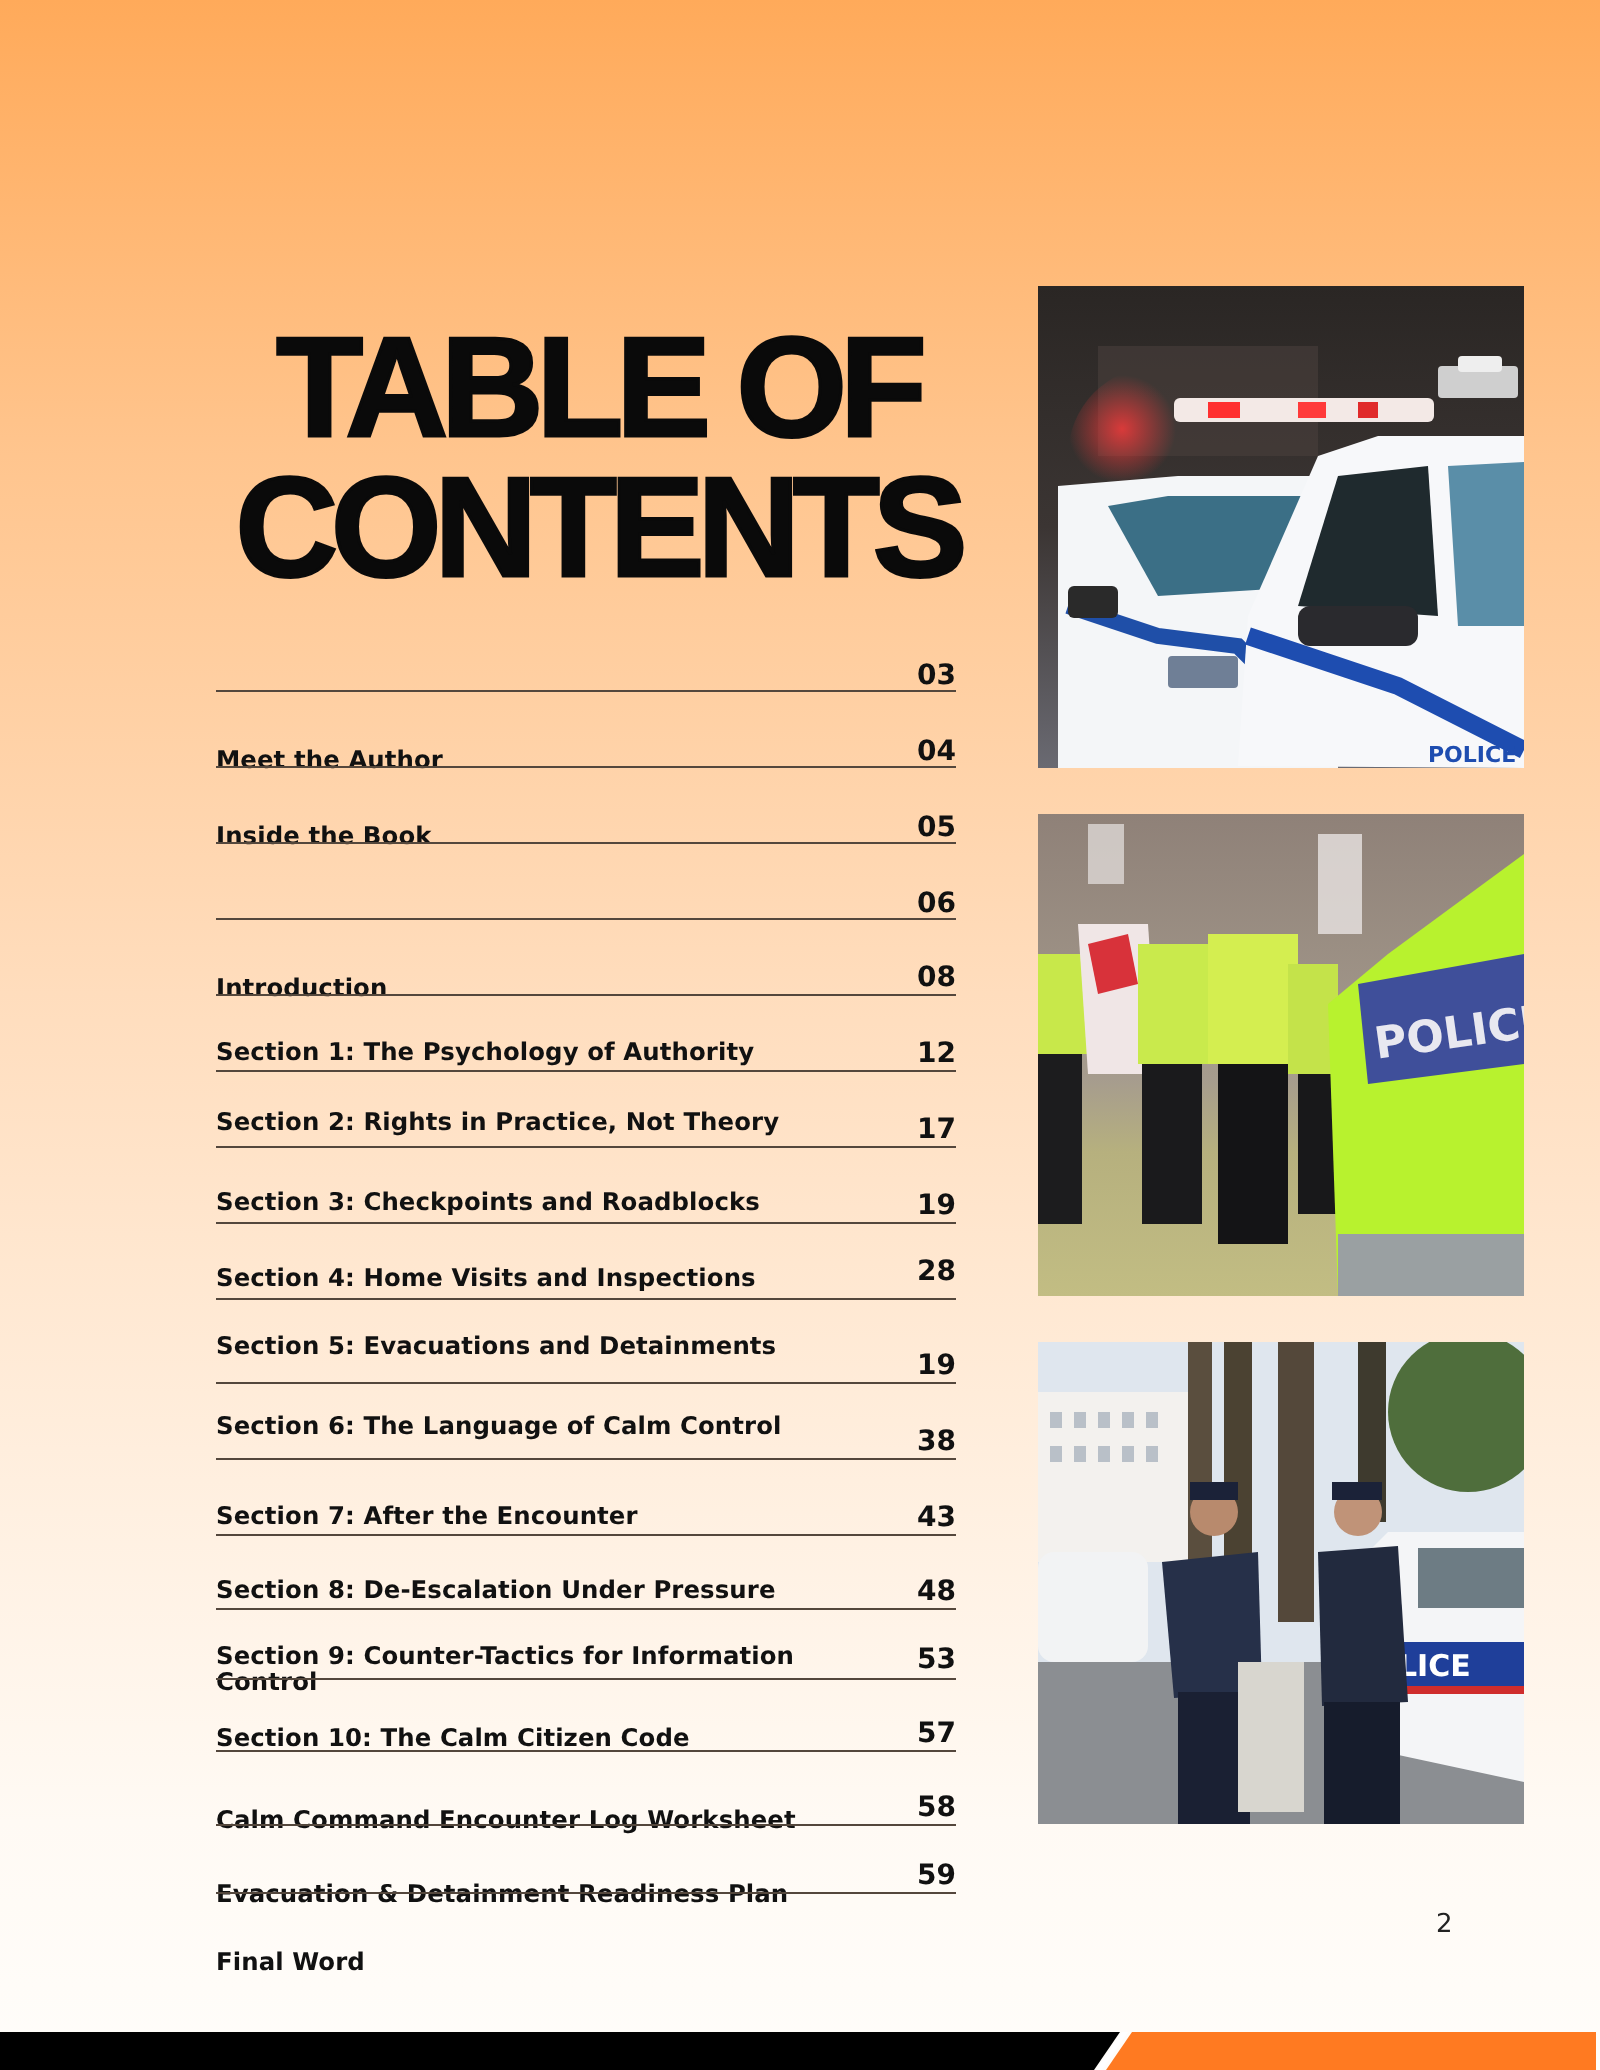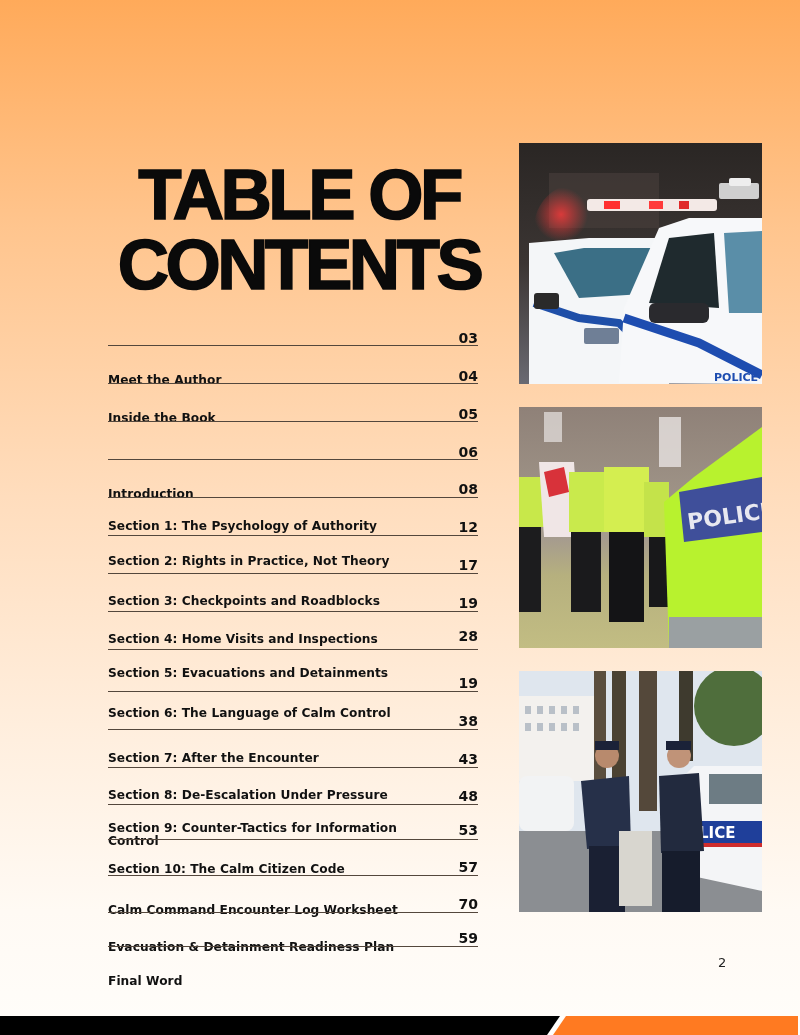--- a/index.html
+++ b/index.html
@@ -98,21 +98,21 @@
   <div class="row" style="top:815px;height:24px;">
     <span class="label">Section 10: The Calm Citizen Code</span>
     <span class="num" style="top:9px;">53</span>
   </div>
   <div class="row" style="top:856px;height:19px;">
     <span class="label">Calm Command Encounter Log Worksheet</span>
     <span class="num" style="top:5px;">57</span>
   </div>
   <div class="row" style="top:893px;height:19px;">
     <span class="label">Evacuation &amp; Detainment Readiness Plan</span>
-    <span class="num" style="top:5px;">70</span>
+    <span class="num" style="top:5px;">58</span>
   </div>
   <div class="row" style="top:927px;height:19px;">
     <span class="label">Final Word</span>
     <span class="num" style="top:5px;">59</span>
   </div>
 </div>
 
 <div class="photo" style="top:143px;">
   <svg width="243" height="241" viewBox="0 0 243 241">
     <defs>

